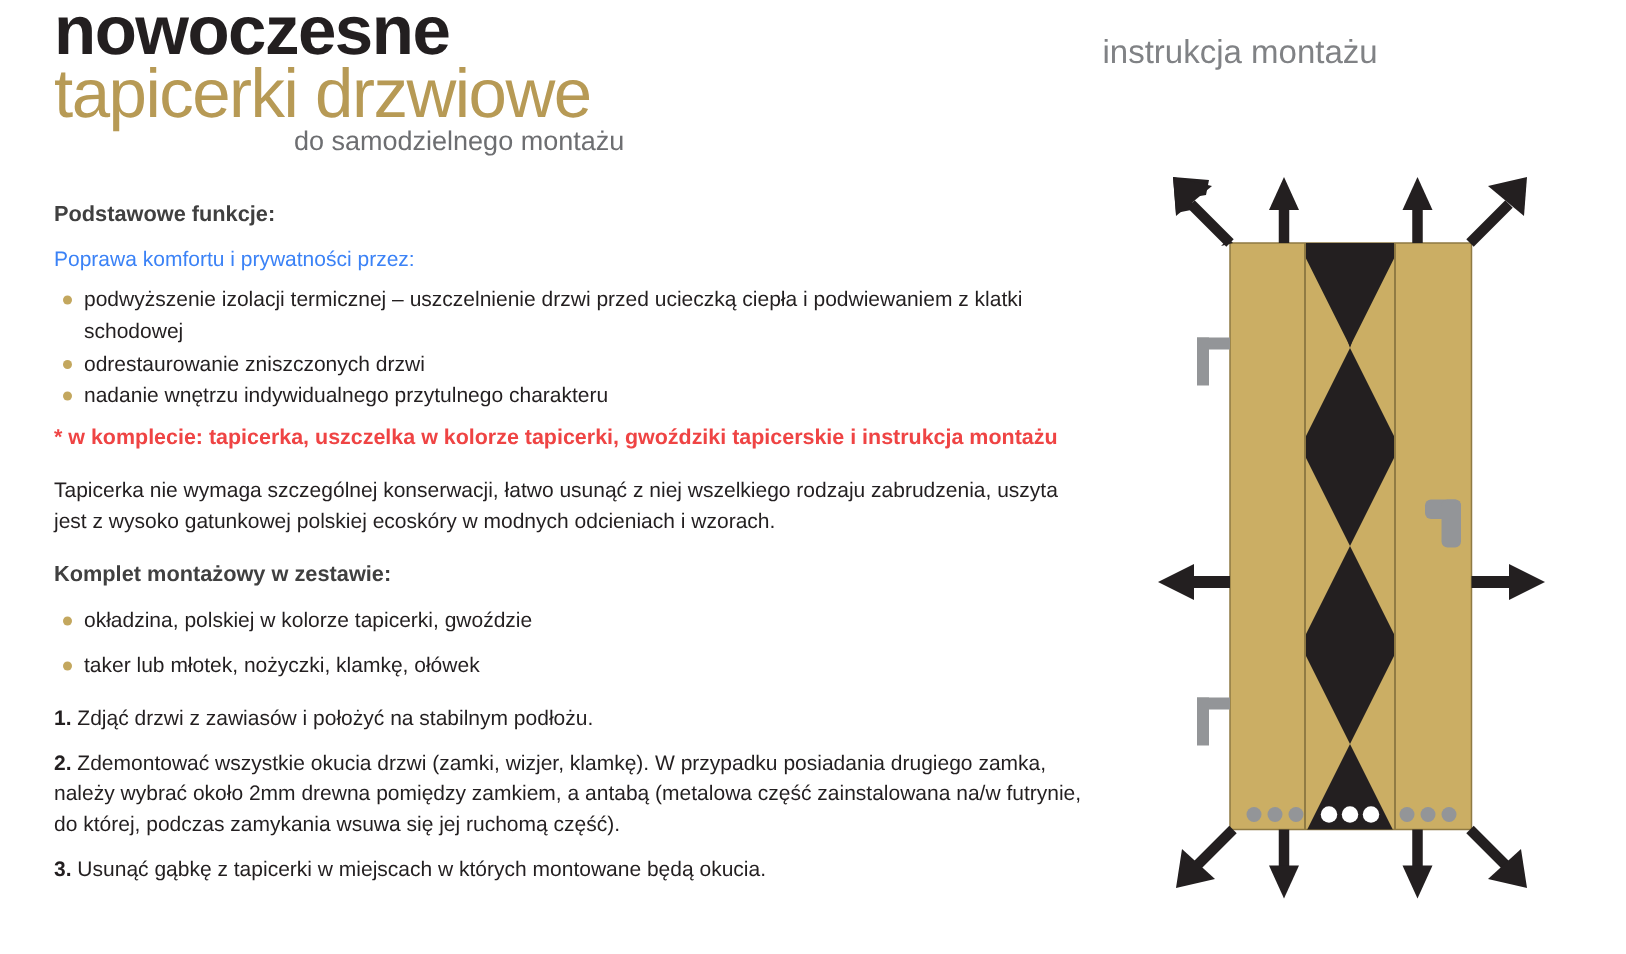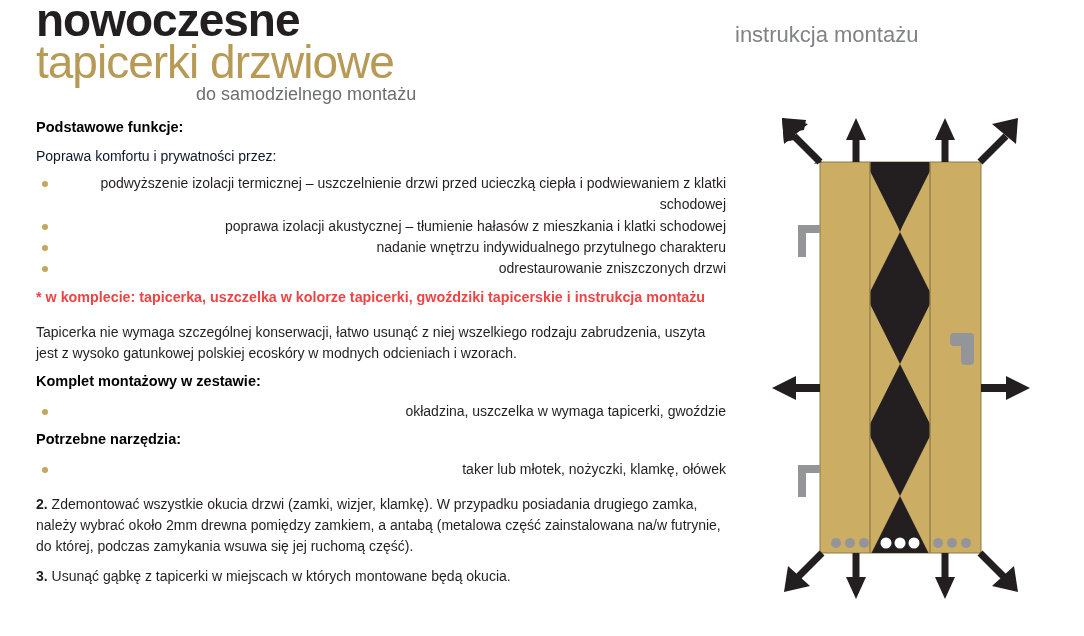--- a/index.html
+++ b/index.html
@@ -30,28 +30,28 @@
     font-size:18px;color:#6d6e71;font-weight:normal;
   }
   .h-right{
     position:absolute;left:735px;top:22px;
     font-size:22px;color:#808285;font-weight:normal;letter-spacing:0px;
   }
 
   
   .col{position:absolute;left:36px;top:118px;width:690px;}
   .bold-head{
-    font-size:14.5px;font-weight:bold;color:#000000;
-    margin:0 0 11px 0;line-height:1.25;
+    font-size:14.5px;font-weight:bold;color:#404040;
+    margin:16px 0 11px 0;line-height:1.25;
   }
   .para{
-    font-size:14px;font-weight:normal;color:#0f172a;
+    font-size:14px;font-weight:normal;color:#3b82f6;
     margin:0 0 6px 0;line-height:1.42;
   }
-  ul.blist{list-style:none;margin:0 0 8px 0;padding:0;text-align:right;}
+  ul.blist{list-style:none;margin:0 0 8px 0;padding:0;}
   ul.blist li{
     position:relative;padding-left:20px;
     font-size:14px;line-height:1.52;color:#231f20;
   }
   ul.blist li:before{
     content:"";position:absolute;left:6px;top:8px;
     width:6px;height:6px;border-radius:50%;background:#c3a75e;
   }
   .starline{
     font-size:14.3px;font-weight:bold;color:#ef4444;
@@ -83,40 +83,39 @@
   </div>
 
   <div class="col">
 
     <div class="bold-head">Podstawowe funkcje:</div>
 
     <div class="para">Poprawa komfortu i prywatności przez:</div>
 
     <ul class="blist">
       <li>podwyższenie izolacji termicznej – uszczelnienie drzwi przed ucieczką ciepła i podwiewaniem z klatki schodowej</li>
-      <li>poprawa izolacji akustycznej – tłumienie hałasów z mieszkania i klatki schodowej</li>
+      <li>odrestaurowanie zniszczonych drzwi</li>
       <li>nadanie wnętrzu indywidualnego przytulnego charakteru</li>
-      <li>odrestaurowanie zniszczonych drzwi</li>
     </ul>
 
     <div class="starline">* w komplecie: tapicerka, uszczelka w kolorze tapicerki,  gwoździki tapicerskie i instrukcja montażu</div>
 
     <div class="body-para">Tapicerka nie wymaga szczególnej konserwacji, łatwo usunąć z niej wszelkiego rodzaju zabrudzenia, uszyta jest z wysoko gatunkowej polskiej ecoskóry w modnych odcieniach i wzorach.</div>
 
     <div class="bold-head">Komplet montażowy w zestawie:</div>
     <ul class="blist">
-      <li>okładzina, uszczelka w wymaga tapicerki, gwoździe</li>
+      <li>okładzina, polskiej w kolorze tapicerki, gwoździe</li>
     </ul>
 
-    <div class="bold-head">Potrzebne narzędzia:</div>
     <ul class="blist">
       <li>taker lub młotek, nożyczki, klamkę, ołówek</li>
     </ul>
 
     <div class="steps">
+      <div class="step"><b>1.</b><span> Zdjąć drzwi z zawiasów i położyć na stabilnym podłożu.</span></div>
       <div class="step"><b>2.</b><span> Zdemontować wszystkie okucia drzwi (zamki, wizjer, klamkę). W przypadku posiadania drugiego zamka, należy wybrać około 2mm drewna pomiędzy zamkiem, a antabą (metalowa część zainstalowana na/w futrynie, do której, podczas zamykania wsuwa się jej ruchomą część).</span></div>
       <div class="step"><b>3.</b><span> Usunąć gąbkę z tapicerki w miejscach w których montowane będą okucia.</span></div>
       <div class="step"></div>
 
     </div>
   </div>
 
   <div class="diagram">
     <svg width="324" height="500" viewBox="0 0 324 500">
       <defs>

